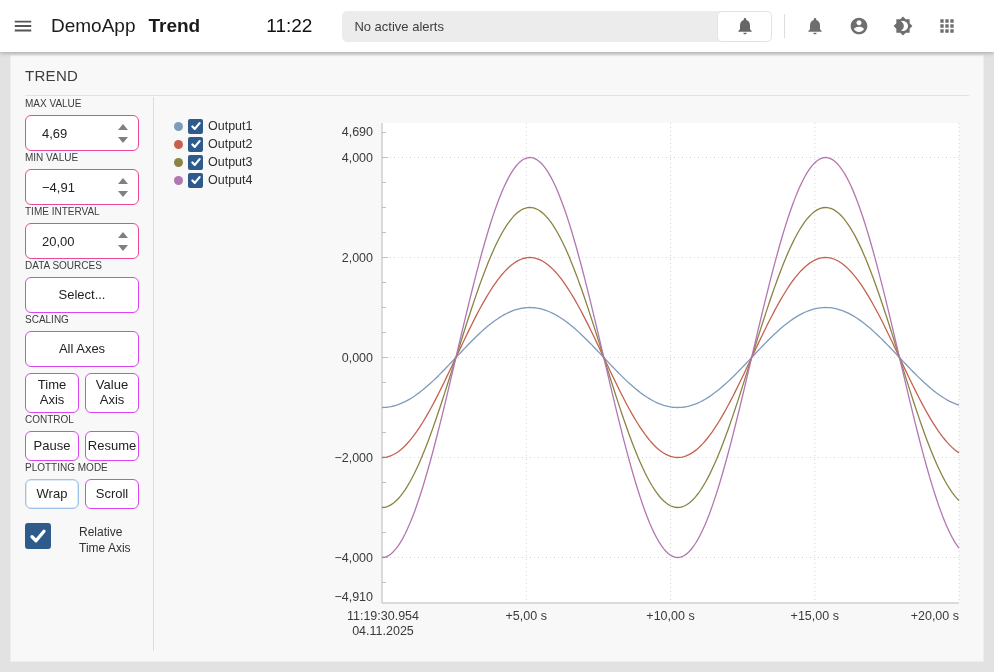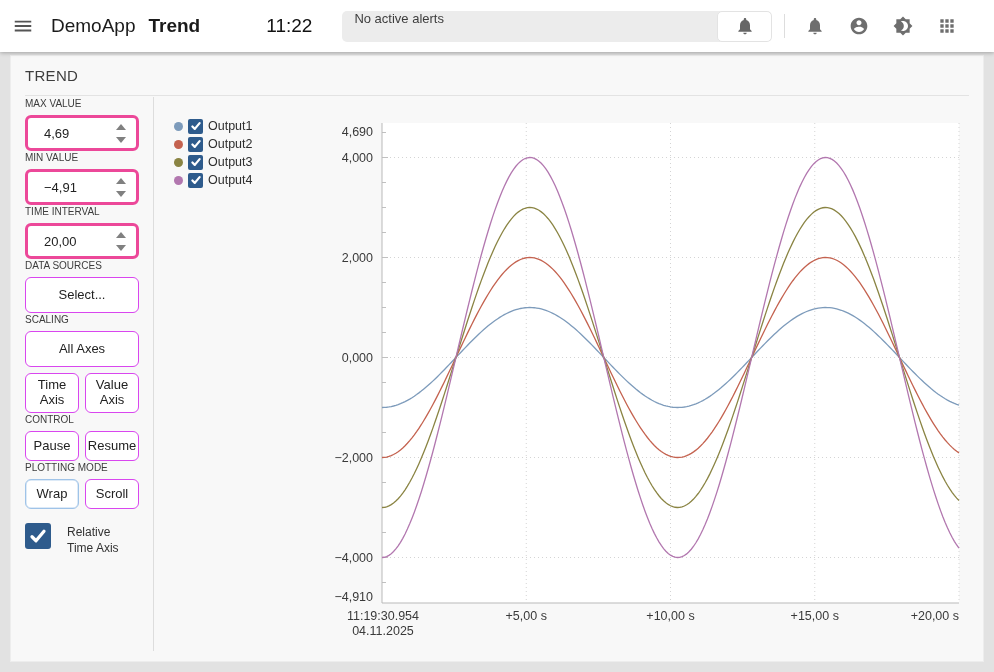--- a/index.html
+++ b/index.html
@@ -18,21 +18,21 @@
     box-shadow:0 1px 4px rgba(0,0,0,.28);
     z-index:10;
   }
   .hamburger { margin-left:12px; width:22px; height:22px; color:#555; cursor:pointer; flex:0 0 auto; }
   .brand { margin-left:17px; font-size:19px; color:#1b1b1b; white-space:nowrap; }
   .page-title { margin-left:13px; font-size:19px; font-weight:bold; color:#1b1b1b; white-space:nowrap; }
   .clock { margin-left:66px; font-size:19px; color:#111; white-space:nowrap; }
   .alert-bar {
     margin-left:30px; width:430px; height:31px;
     background:#ececec; border-radius:5px;
-    display:flex; overflow:hidden;
+    display:flex; align-items:center; overflow:hidden;
   }
   .alert-msg { flex:1; padding-left:12px; font-size:13px; color:#3d3d3d; }
   .alert-bell-seg {
     width:55px; height:31px; background:#fff;
     border:1px solid #e3e3e3; border-radius:5px;
     display:flex; align-items:center; justify-content:center;
     cursor:pointer;
   }
   .tb-divider { width:1px; height:24px; background:#ddd; margin-left:12px; }
   .tb-icons { display:flex; align-items:center; margin-left:8px; }
@@ -57,21 +57,21 @@
   }
 
   
   .sidebar {
     position:absolute; left:14px; top:41px; bottom:10px; width:129px;
     border-right:1px solid #ddd;
     padding-right:14px;
   }
   .grp-label { margin-top:0; margin-bottom:4px; font-size:10px; color:#3c3c3c; height:14px; line-height:14px; }
   .spinbox {
-    height:36px; background:#fff; border:3px solid #ec4899; border-radius:6px;
+    height:36px; background:#fff; border:1px solid #ec4899; border-radius:6px;
     display:flex; overflow:hidden;
   }
   .spin-input {
     flex:1; min-width:0; border:none; outline:none; background:transparent;
     padding-left:16px; font-size:13px; color:#222; font-family:inherit;
   }
   .spin-arrows { width:26px; display:flex; flex-direction:column; justify-content:center; gap:5px; padding-right:4px; }
   .spin-up, .spin-down { background:none; border:none; width:100%; height:8px; position:relative; cursor:pointer; }
   .spin-up::after, .spin-down::after {
     content:""; position:absolute; left:50%; top:50%; transform:translate(-50%,-50%);
@@ -84,21 +84,21 @@
     font-size:13px; color:#222; font-family:inherit;
     display:flex; align-items:center; justify-content:center; text-align:center;
     cursor:pointer; line-height:1.15;
   }
   .btn-full { width:100%; height:36px; }
   .btn-row { display:flex; gap:6px; }
   .btn-row .btn { flex:1; height:30px; }
   .btn-row.tall .btn { height:40px; }
   .btn-row.mt6 { margin-top:6px; }
   .btn.active { border-color:#9fc3e8; box-shadow:0 0 0 .5px #bcd6ef inset; }
-  .cb-row { margin-top:14px; display:flex; gap:16px; align-items:flex-start; }
+  .cb-row { margin-top:14px; display:flex; gap:28px; align-items:flex-start; }
   .checkbox-lg {
     width:26px; height:26px; flex:0 0 auto; background:#2e5b8c; border-radius:3px;
     display:flex; align-items:center; justify-content:center; cursor:pointer;
   }
   .checkbox-lg svg { width:20px; height:20px; }
   .cb-label { font-size:12px; color:#333; line-height:1.35; padding-top:1px; }
 
   
   .chart-region { position:absolute; left:143px; top:41px; right:0; bottom:0; }
   .chart-svg { position:absolute; left:0; top:0; }

